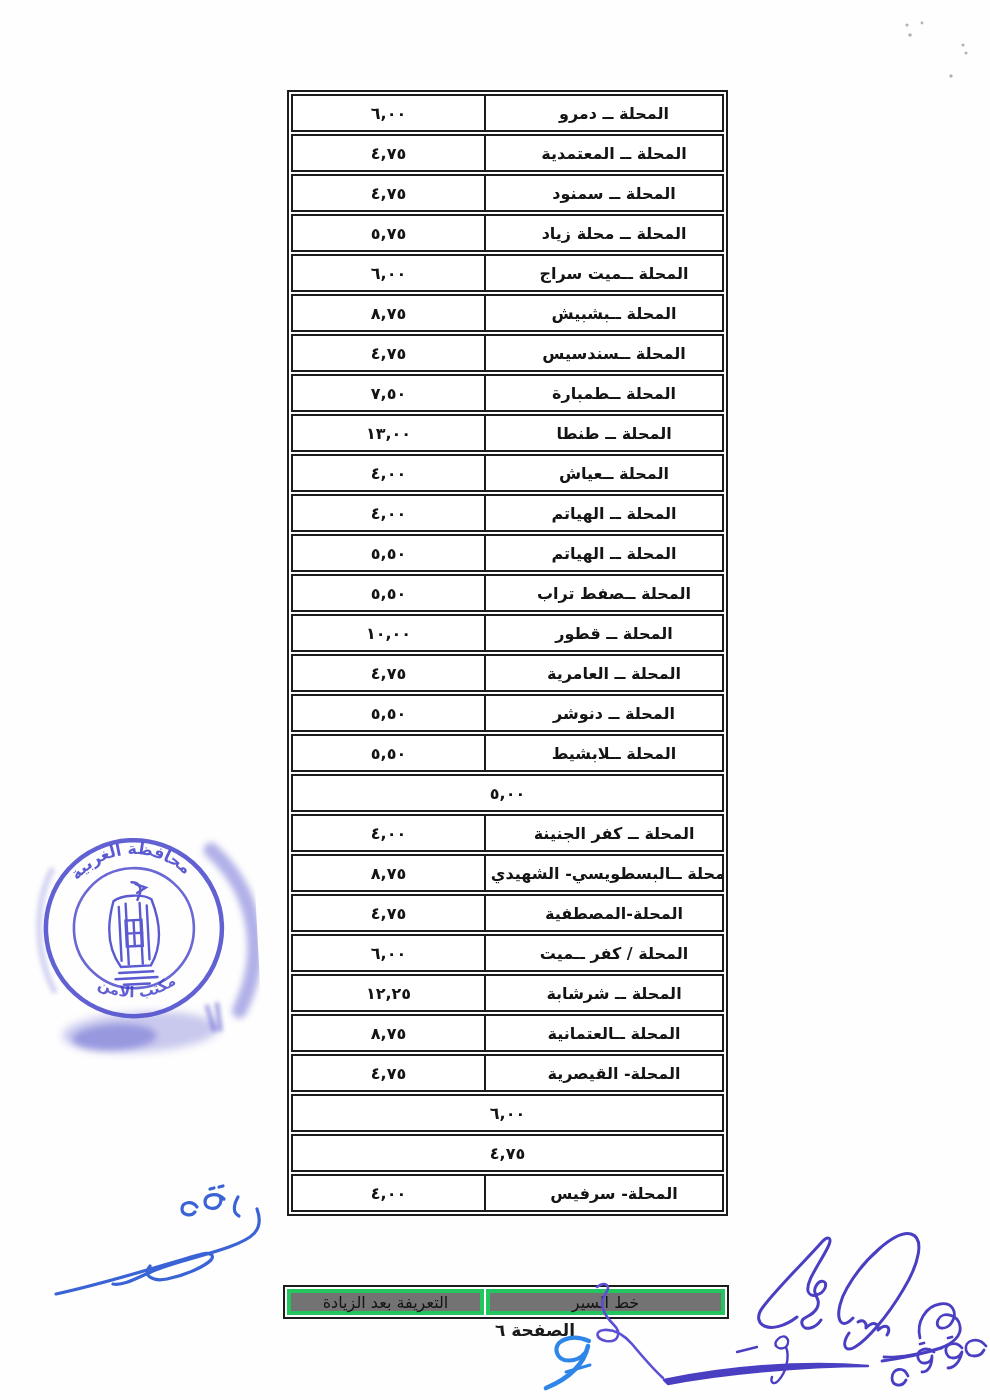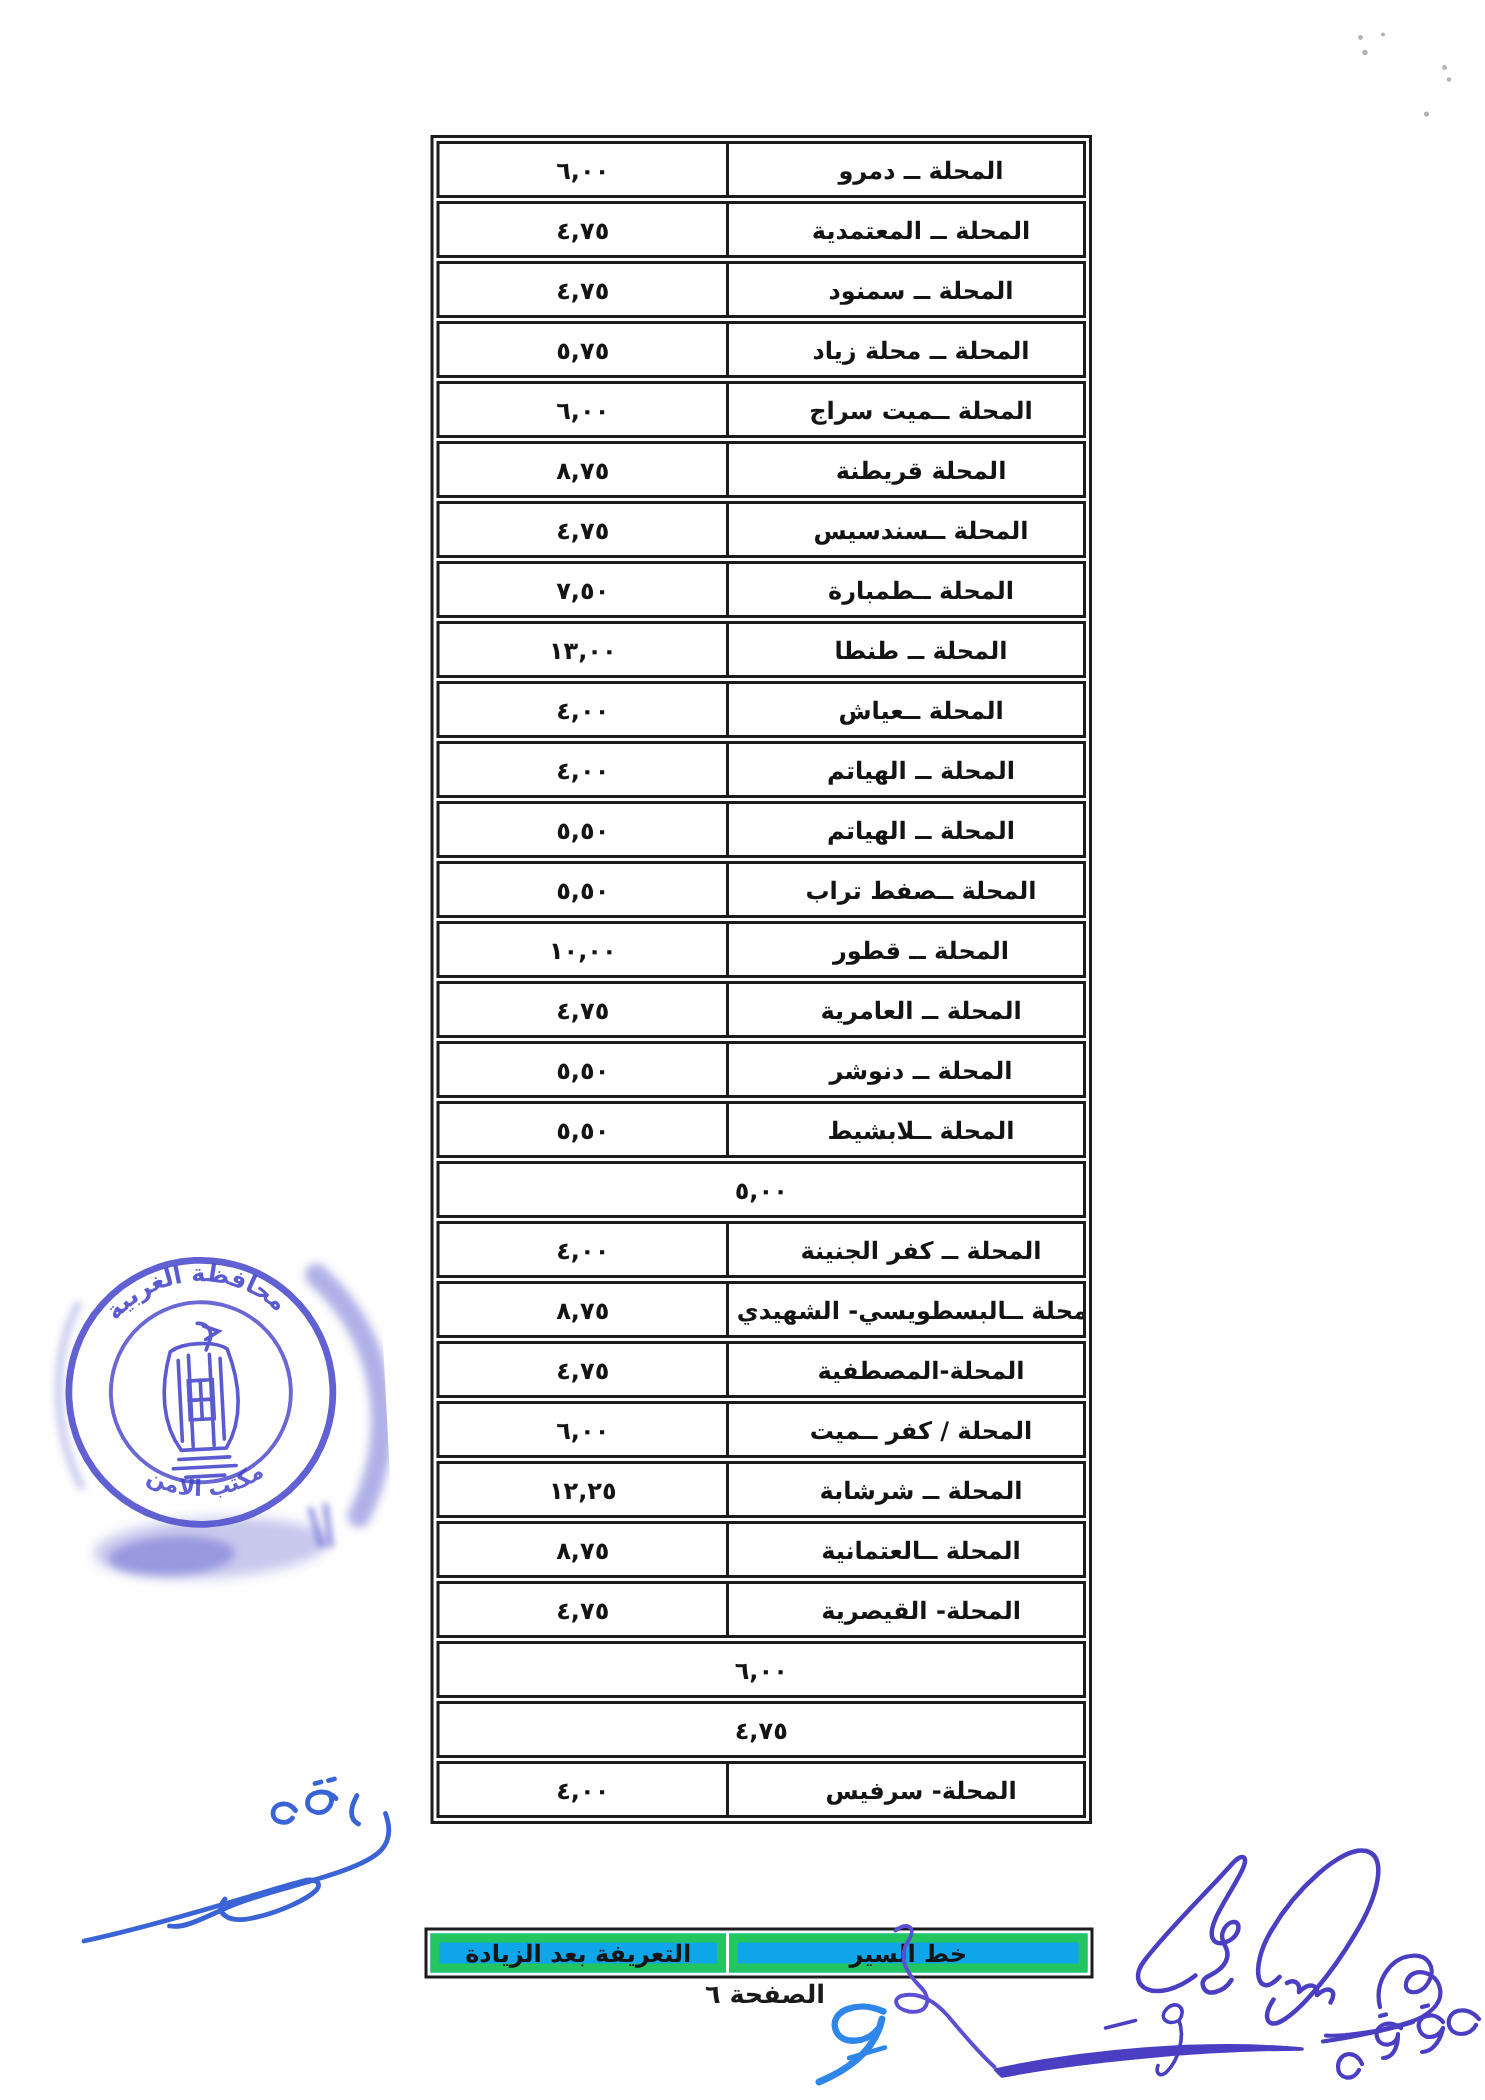--- a/index.html
+++ b/index.html
@@ -27,30 +27,30 @@
     box-sizing:border-box;font-size:16px;white-space:nowrap;overflow:hidden;padding-left:20px;
   }
   .price{flex:1;font-size:16px;letter-spacing:3px;}
   
   .header-strip{
     position:absolute;top:1285px;left:283px;width:446px;height:34px;z-index:1;
     border:2px solid #1c1c1c;box-sizing:border-box;background:#fff;
     padding:2px;display:flex;flex-direction:row;gap:2px;
   }
   .hcell{
-    background:#0ea5e9;border:6px solid #22c55e;box-sizing:border-box;
+    background:#737373;border:4px solid #22c55e;box-sizing:border-box;
     display:flex;align-items:center;justify-content:center;
-    font-weight:bold;font-size:16px;color:#141414;
+    font-weight:normal;font-size:16px;color:#141414;
   }
   .hroute{width:239px;flex:0 0 239px;}
   .hfare{flex:1;}
   
   .page-footer{
     position:absolute;top:1320px;left:445px;width:130px;z-index:1;
-    text-align:center;font-size:17px;font-weight:bold;color:#1a1a1a;
+    font-size:17px;font-weight:bold;color:#1a1a1a;
   }
   
   .stamp-svg{position:absolute;top:826px;left:18px;width:240px;height:246px;z-index:2;transform:rotate(-3deg);}
   .sig-svg{position:absolute;top:0;left:0;width:990px;height:1400px;z-index:5;pointer-events:none;}
   .blur2{filter:blur(2px);}
   .blur3{filter:blur(3px);}
   .blur4{filter:blur(4px);}
 </style>
 </head>
 <body>
@@ -77,21 +77,21 @@
       <div class="cell route">المحلة ــ محلة زياد</div>
       <div class="cell price">٥,٧٥</div>
     </div>
 
     <div class="frow">
       <div class="cell route">المحلة ــميت سراج</div>
       <div class="cell price">٦,٠٠</div>
     </div>
 
     <div class="frow">
-      <div class="cell route">المحلة قريطنة</div>
+      <div class="cell route">المحلة ــبشبيش</div>
       <div class="cell price">٨,٧٥</div>
     </div>
 
     <div class="frow">
       <div class="cell route">المحلة ــسندسيس</div>
       <div class="cell price">٤,٧٥</div>
     </div>
 
     <div class="frow">
       <div class="cell route">المحلة ــطمبارة</div>

